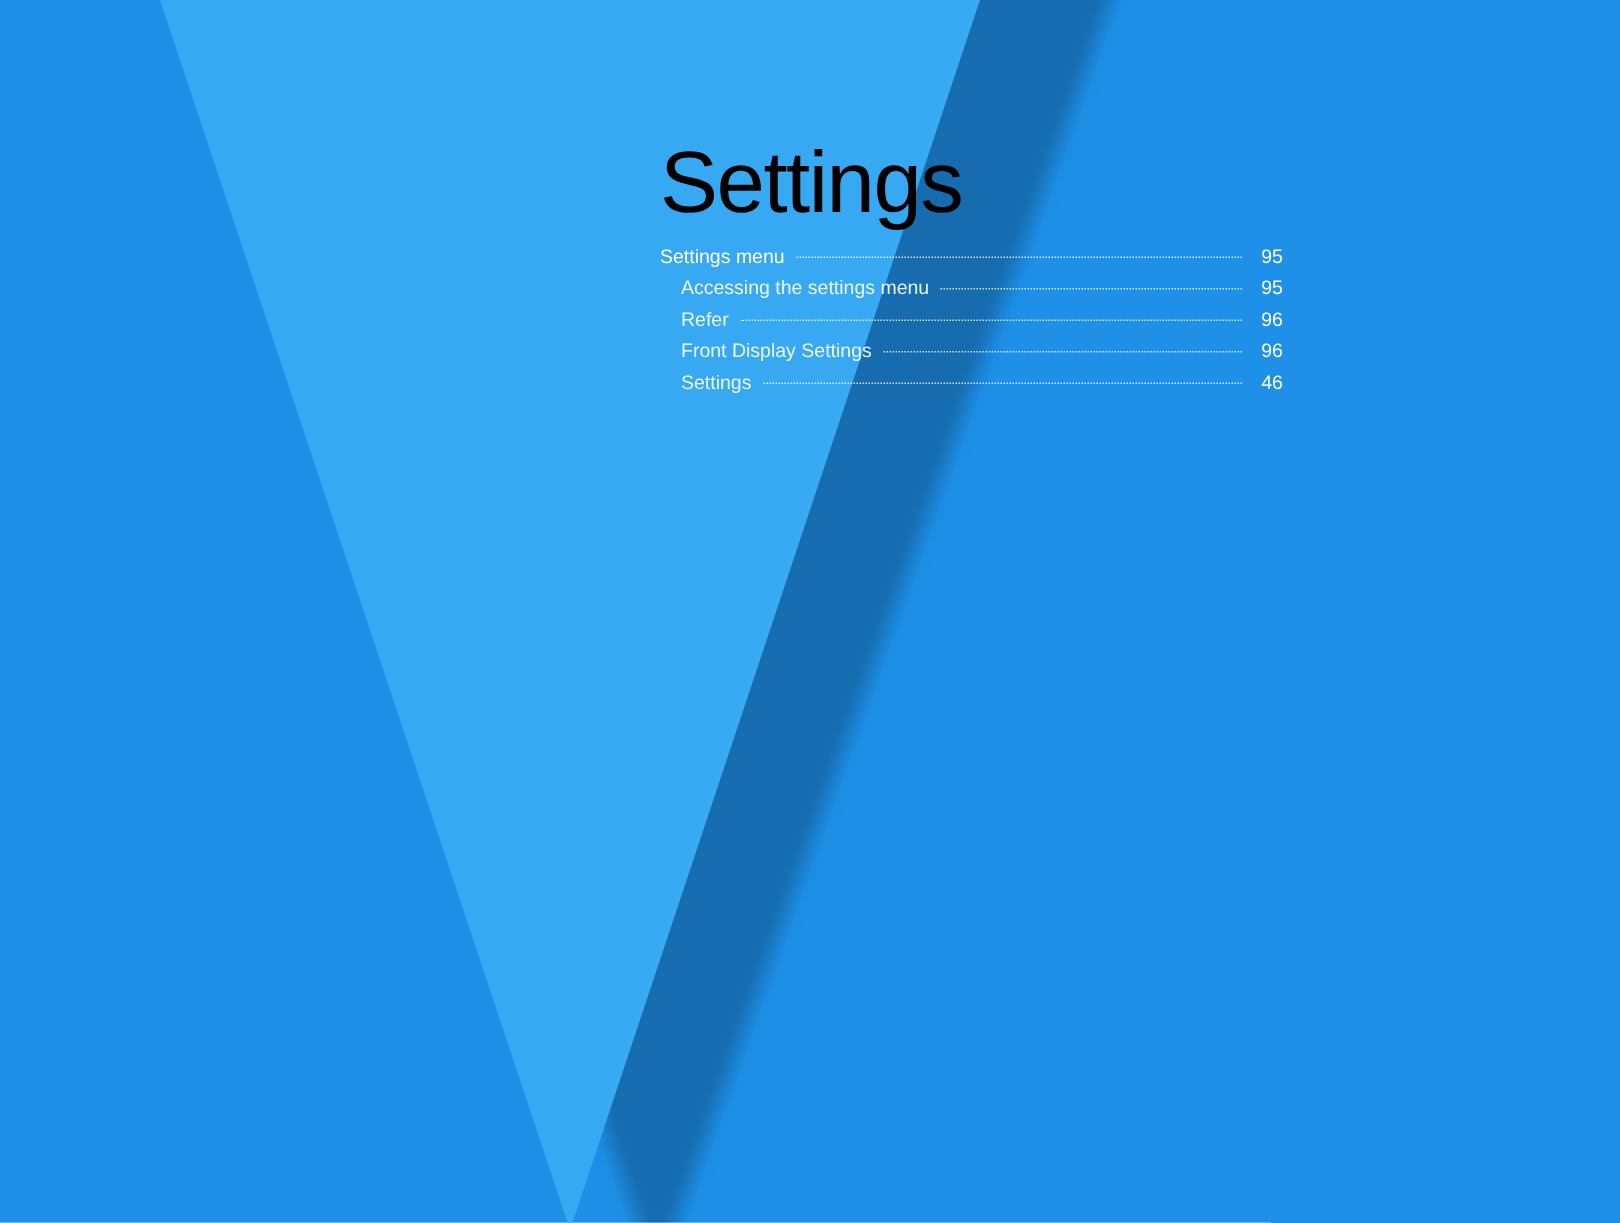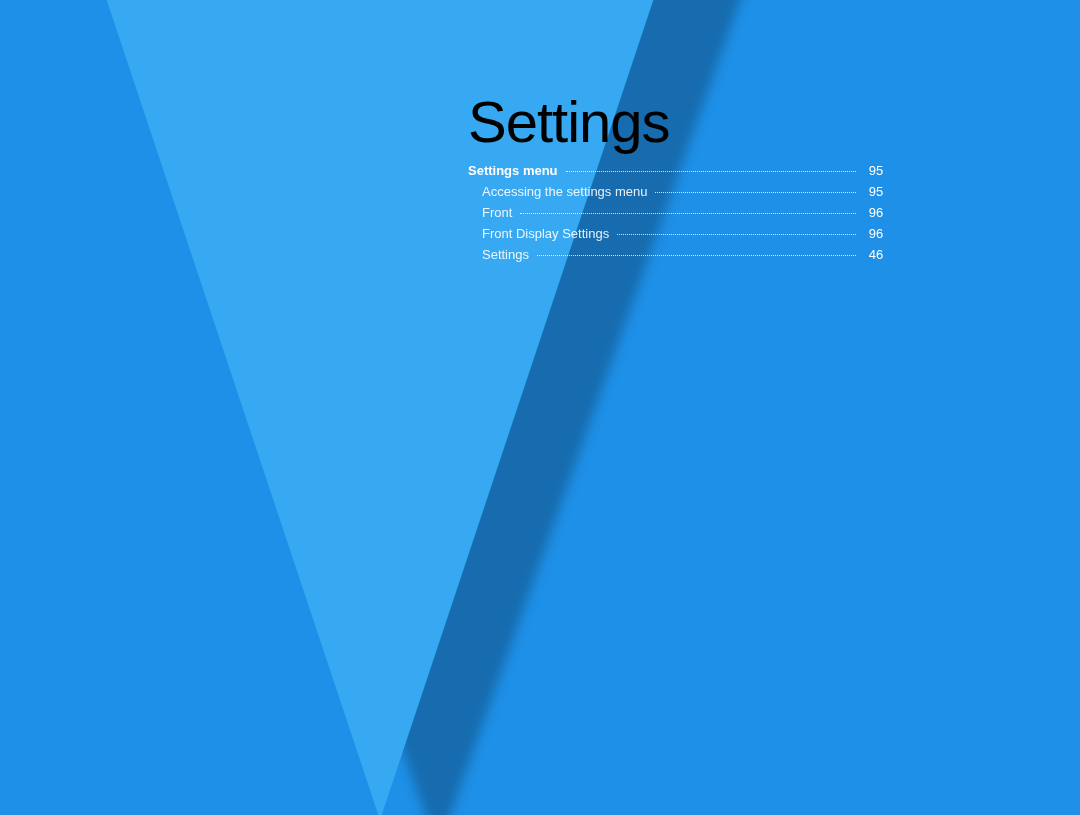--- a/index.html
+++ b/index.html
@@ -30,21 +30,21 @@
   .triangle {
     position: absolute;
     width: 0; height: 0;
     left: 80px; top: -80px;
     border-left: 300px solid transparent;
     border-right: 300px solid transparent;
     border-top: 900px solid #37a8f2;
   }
   .content {
     position: absolute;
-    left: 468px;
+    left: 440px;
     top: 88px;
     color: #fff;
   }
   .title {
     font-size: 58px;
     font-weight: 400;
     letter-spacing: -1px;
     color: #000;
     margin: 0 0 8px 0;
   }
@@ -73,21 +73,21 @@
     position: relative;
     top: -3px;
   }
   .toc-row .pageno {
     white-space: nowrap;
     width: 24px;
     text-align: center;
   }
   .toc-row.section .label {
     color: #fff;
-    font-weight: 700;
+    font-weight: 400;
   }
   .toc-row.sub .label {
     padding-left: 14px;
     color: rgba(255,255,255,0.9);
   }
 </style>
 </head>
 <body>
 
 <div class="page">
@@ -105,21 +105,21 @@
         <span class="pageno">95</span>
       </div>
 
       <div class="toc-row sub">
         <span class="label">Accessing the settings menu</span>
         <span class="dots"></span>
         <span class="pageno">95</span>
       </div>
 
       <div class="toc-row sub">
-        <span class="label">Front</span>
+        <span class="label">Refer</span>
         <span class="dots"></span>
         <span class="pageno">96</span>
       </div>
 
       <div class="toc-row sub">
         <span class="label">Front Display Settings</span>
         <span class="dots"></span>
         <span class="pageno">96</span>
       </div>
 

